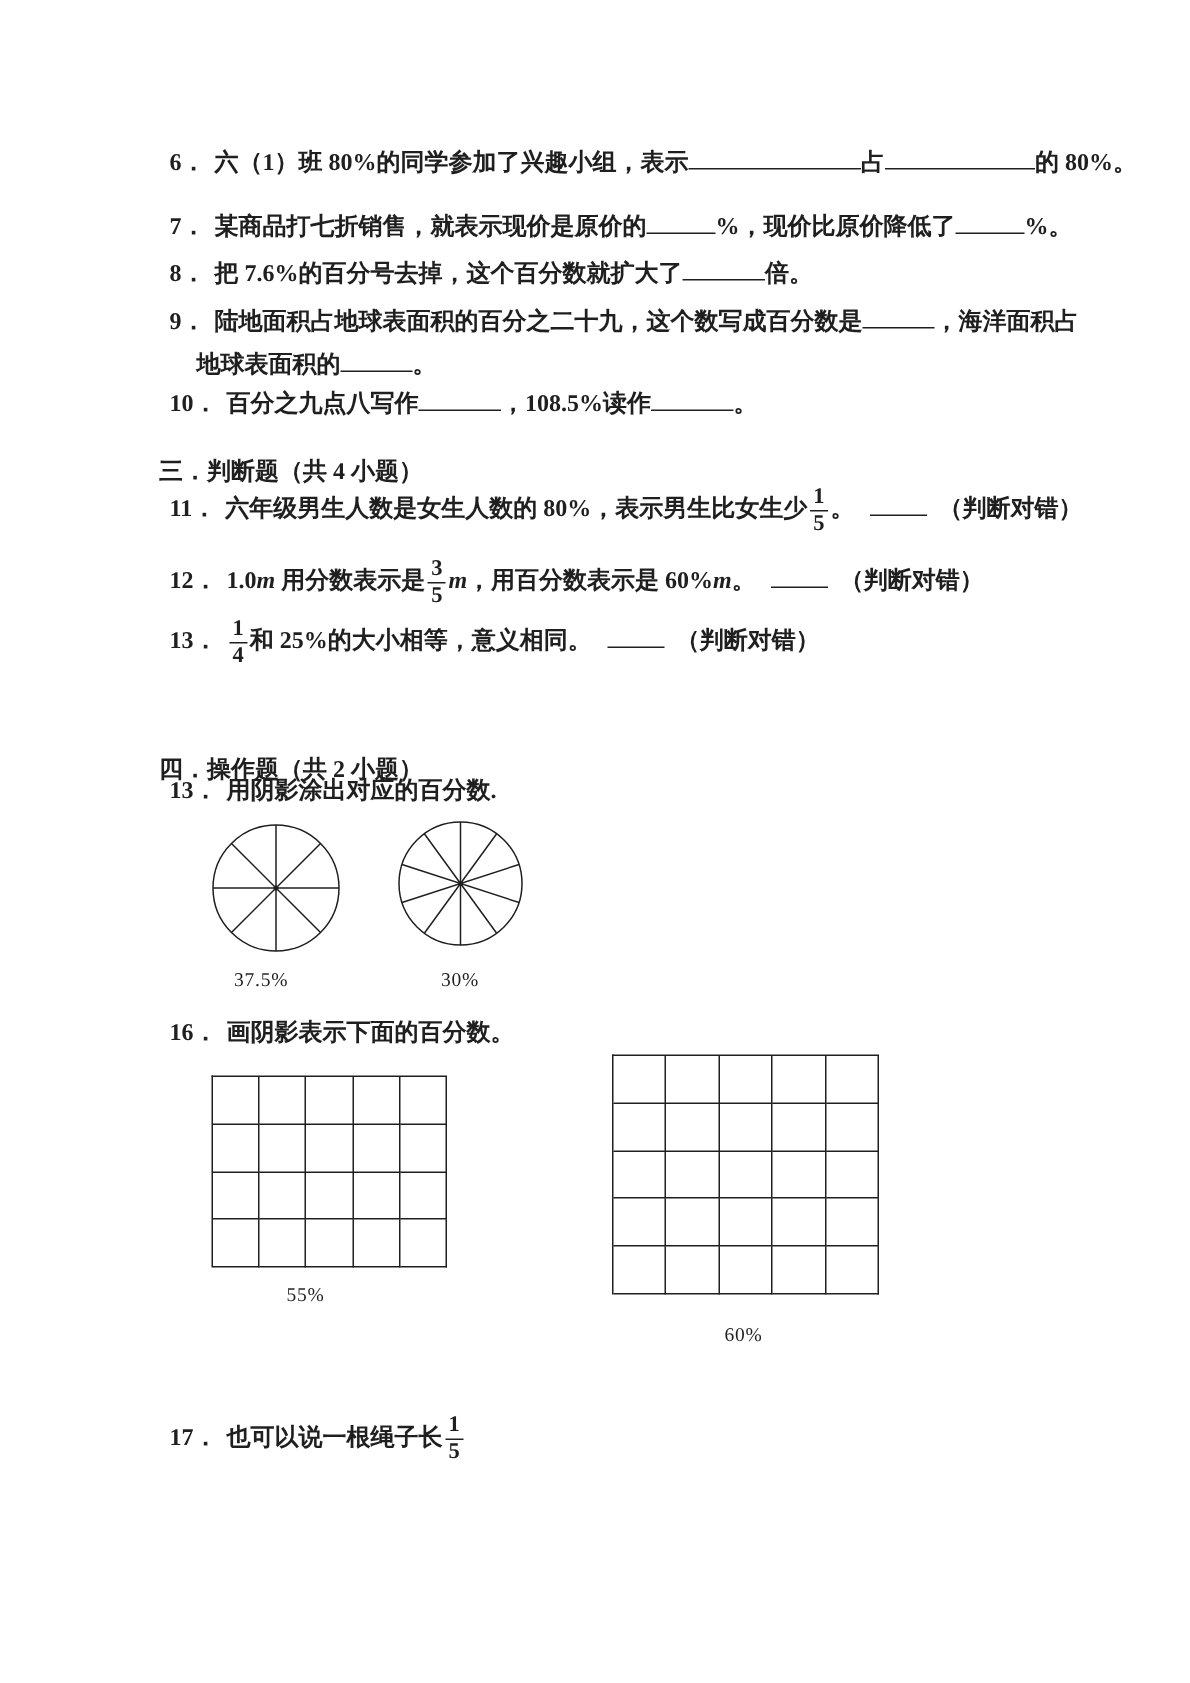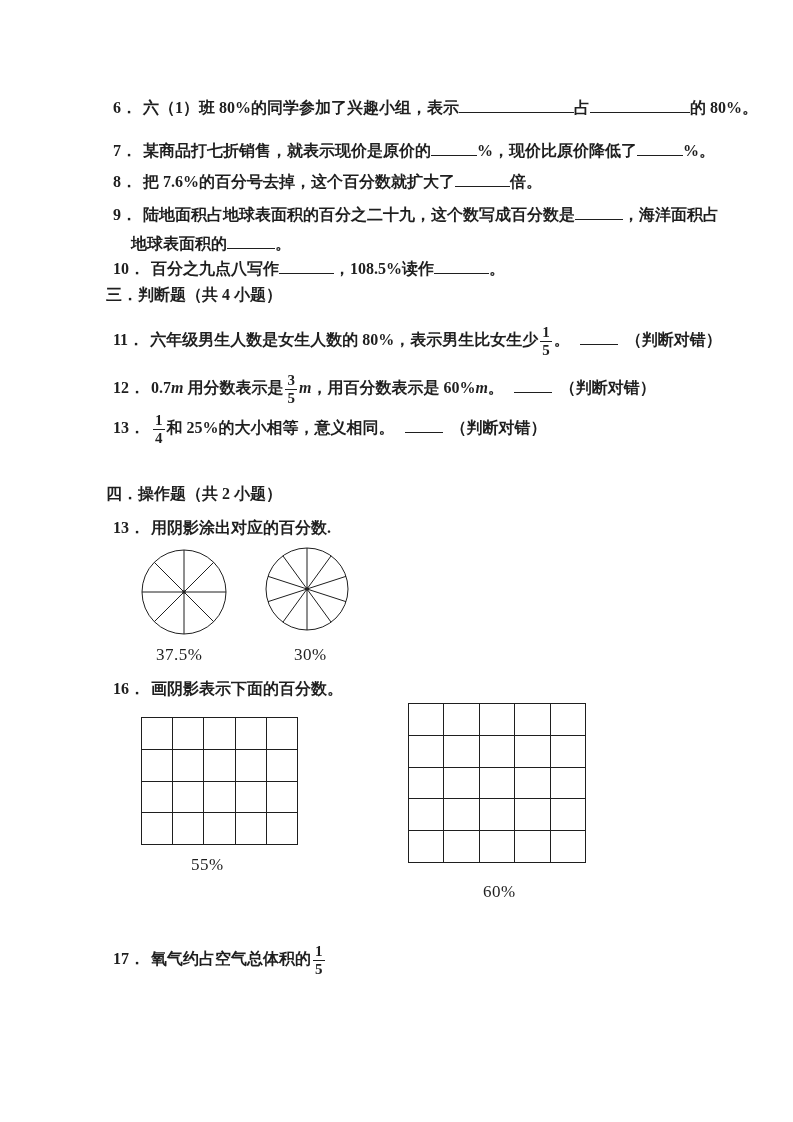--- a/index.html
+++ b/index.html
@@ -4,33 +4,33 @@
 <style>
   html,body{margin:0;padding:0;}
   body{
     width:793px;height:1122px;background:#ffffff;position:relative;
     font-family:"Liberation Serif","DejaVu Serif",serif;
     color:#1f1f1f;font-size:16px;
   }
   .page{position:absolute;inset:0;overflow:hidden;}
   .q{position:absolute;left:113px;line-height:22px;white-space:nowrap;font-weight:bold;}
   .qwrap{white-space:normal;width:600px;line-height:29px;padding-left:18px;text-indent:-18px;}
-  .qh{position:absolute;left:106px;line-height:22px;font-weight:bold;white-space:nowrap;}
+  .qh{position:absolute;left:106px;line-height:22px;font-weight:bold;white-space:nowrap;margin-top:20px;}
   .qj{line-height:44px;height:44px;}
   .qnum{padding-right:6px;}
   .bl{display:inline-block;border-bottom:1px solid #1f1f1f;height:15px;vertical-align:baseline;}
   .w115{width:115px}.w100{width:100px}.w46{width:46px}.w55{width:55px}.w48{width:48px}
   .jb{width:38px;margin:0 8px 0 10px;}
   .frac{display:inline-flex;flex-direction:column;align-items:center;vertical-align:middle;
         font-size:15px;line-height:1.12;margin:0 2px;}
   .fn{display:block;border-bottom:1px solid #1f1f1f;padding:0 2px;}
   .fd{display:block;padding:0 2px;}
   .vm{font-style:italic;}
   .fig{position:absolute;}
-  .figlabel{position:absolute;font-size:17px;letter-spacing:0.5px;}
+  .figlabel{position:absolute;font-size:13px;letter-spacing:0.5px;}
   .grid{position:absolute;display:grid;box-sizing:border-box;
         border-top:1px solid #1f1f1f;border-left:1px solid #1f1f1f;background:#fff;}
   .grid div{border-right:1px solid #1f1f1f;border-bottom:1px solid #1f1f1f;}
   svg.circ{display:block;}
 </style>
 </head>
 <body>
 
 <div class="page">
 
@@ -44,21 +44,21 @@
 
   <div class="q" style="top:258px"><span class="qnum">10．</span><span>百分之九点八写作</span><span class="bl w55"></span><span>，108.5%读作</span><span class="bl w55"></span><span>。</span></div>
 
   <div class="qh" style="top:284px">三．判断题（共 4 小题）</div>
 
   <div class="q qj" style="top:318px"><span class="qnum">11．</span><span>六年级男生人数是女生人数的 80%，表示男生比女生少</span><span class="frac">
         <span class="fn">1</span>
         <span class="fd">5</span>
       </span><span>。</span><span class="bl jb"></span><span>（判断对错）</span></div>
 
-  <div class="q qj" style="top:366px"><span class="qnum">12．</span><span>0.7</span><span class="vm">m</span><span> 用分数表示是</span><span class="frac">
+  <div class="q qj" style="top:366px"><span class="qnum">12．</span><span>1.0</span><span class="vm">m</span><span> 用分数表示是</span><span class="frac">
         <span class="fn">3</span>
         <span class="fd">5</span>
       </span><span class="vm">m</span><span>，用百分数表示是 60%</span><span class="vm">m</span><span>。</span><span class="bl jb"></span><span>（判断对错）</span></div>
 
   <div class="q qj" style="top:406px"><span class="qnum">13．</span><span class="frac">
         <span class="fn">1</span>
         <span class="fd">4</span>
       </span><span>和 25%的大小相等，意义相同。</span><span class="bl jb"></span><span>（判断对错）</span></div>
 
 
@@ -139,19 +139,19 @@
       <div></div>
       <div></div>
       <div></div>
       <div></div>
       <div></div>
       <div></div>
     </div>
   <div class="figlabel" style="left:483px;top:882px">60%</div>
 
 
-  <div class="q qj" style="top:937px"><span class="qnum">17．</span><span>氧气约占空气总体积的</span><span class="frac">
+  <div class="q qj" style="top:937px"><span class="qnum">17．</span><span>也可以说一根绳子长</span><span class="frac">
         <span class="fn">1</span>
         <span class="fd">5</span>
       </span></div>
 
 
 </div>
 
 </body></html>

